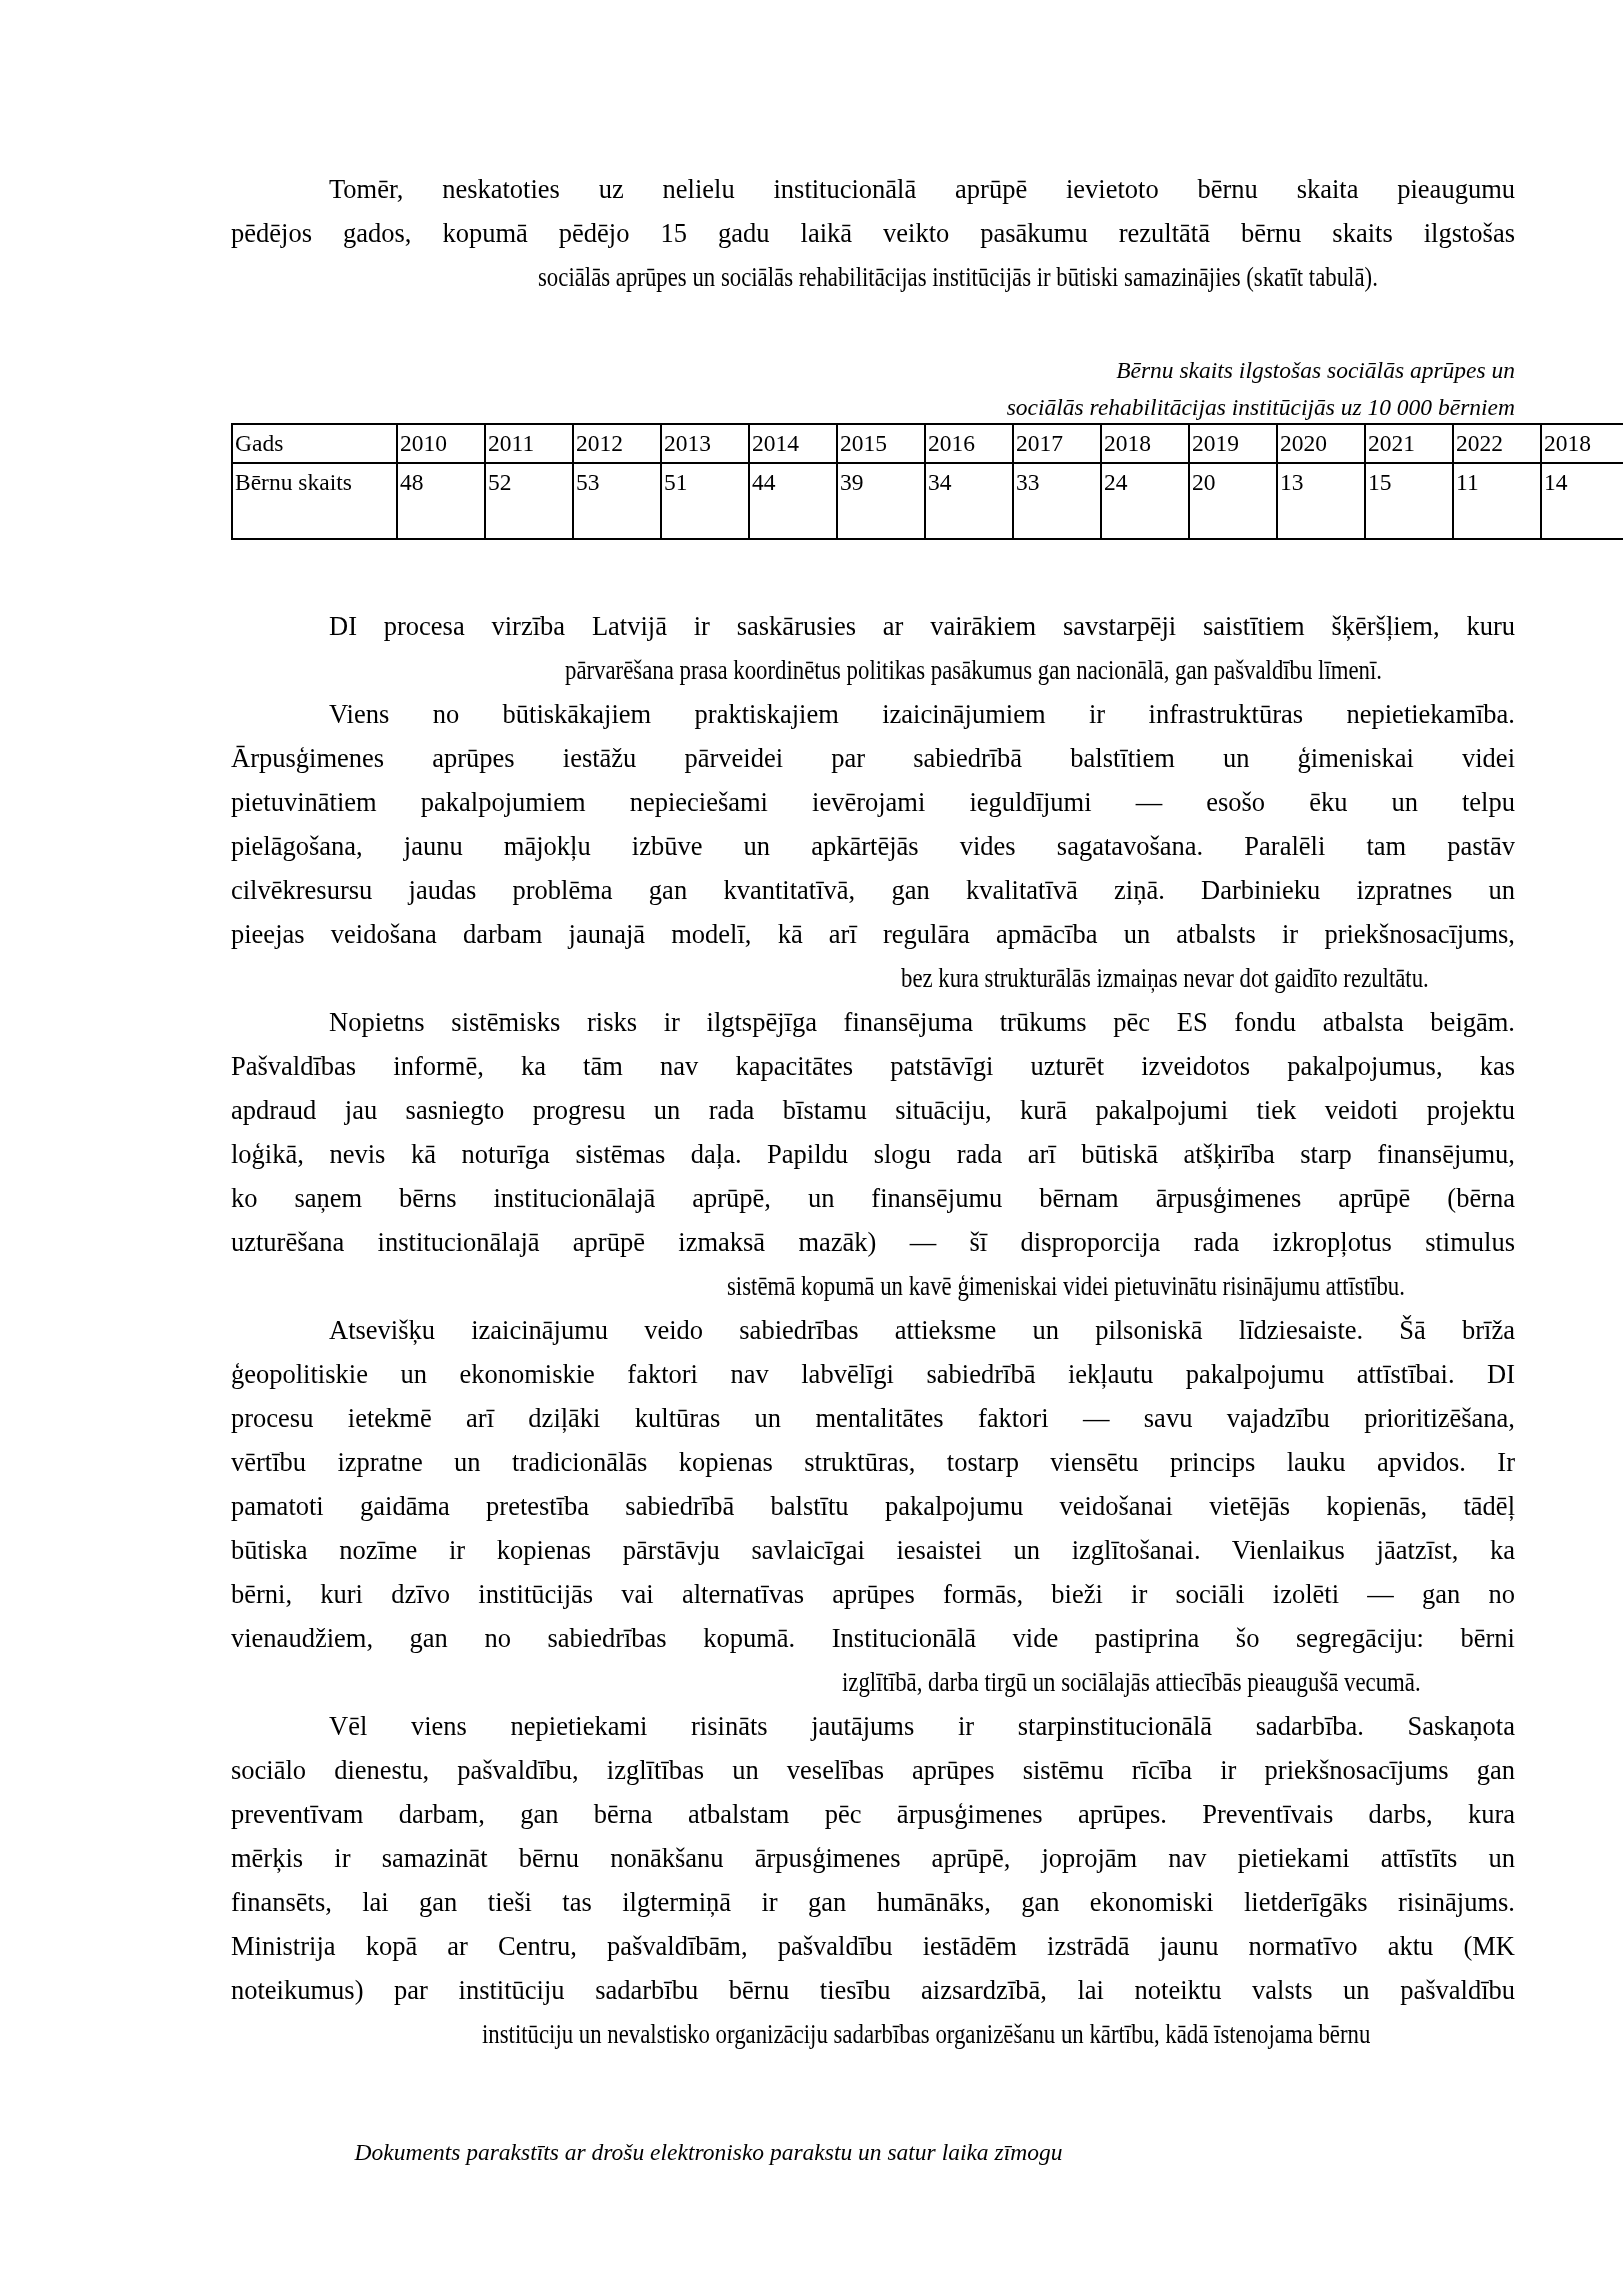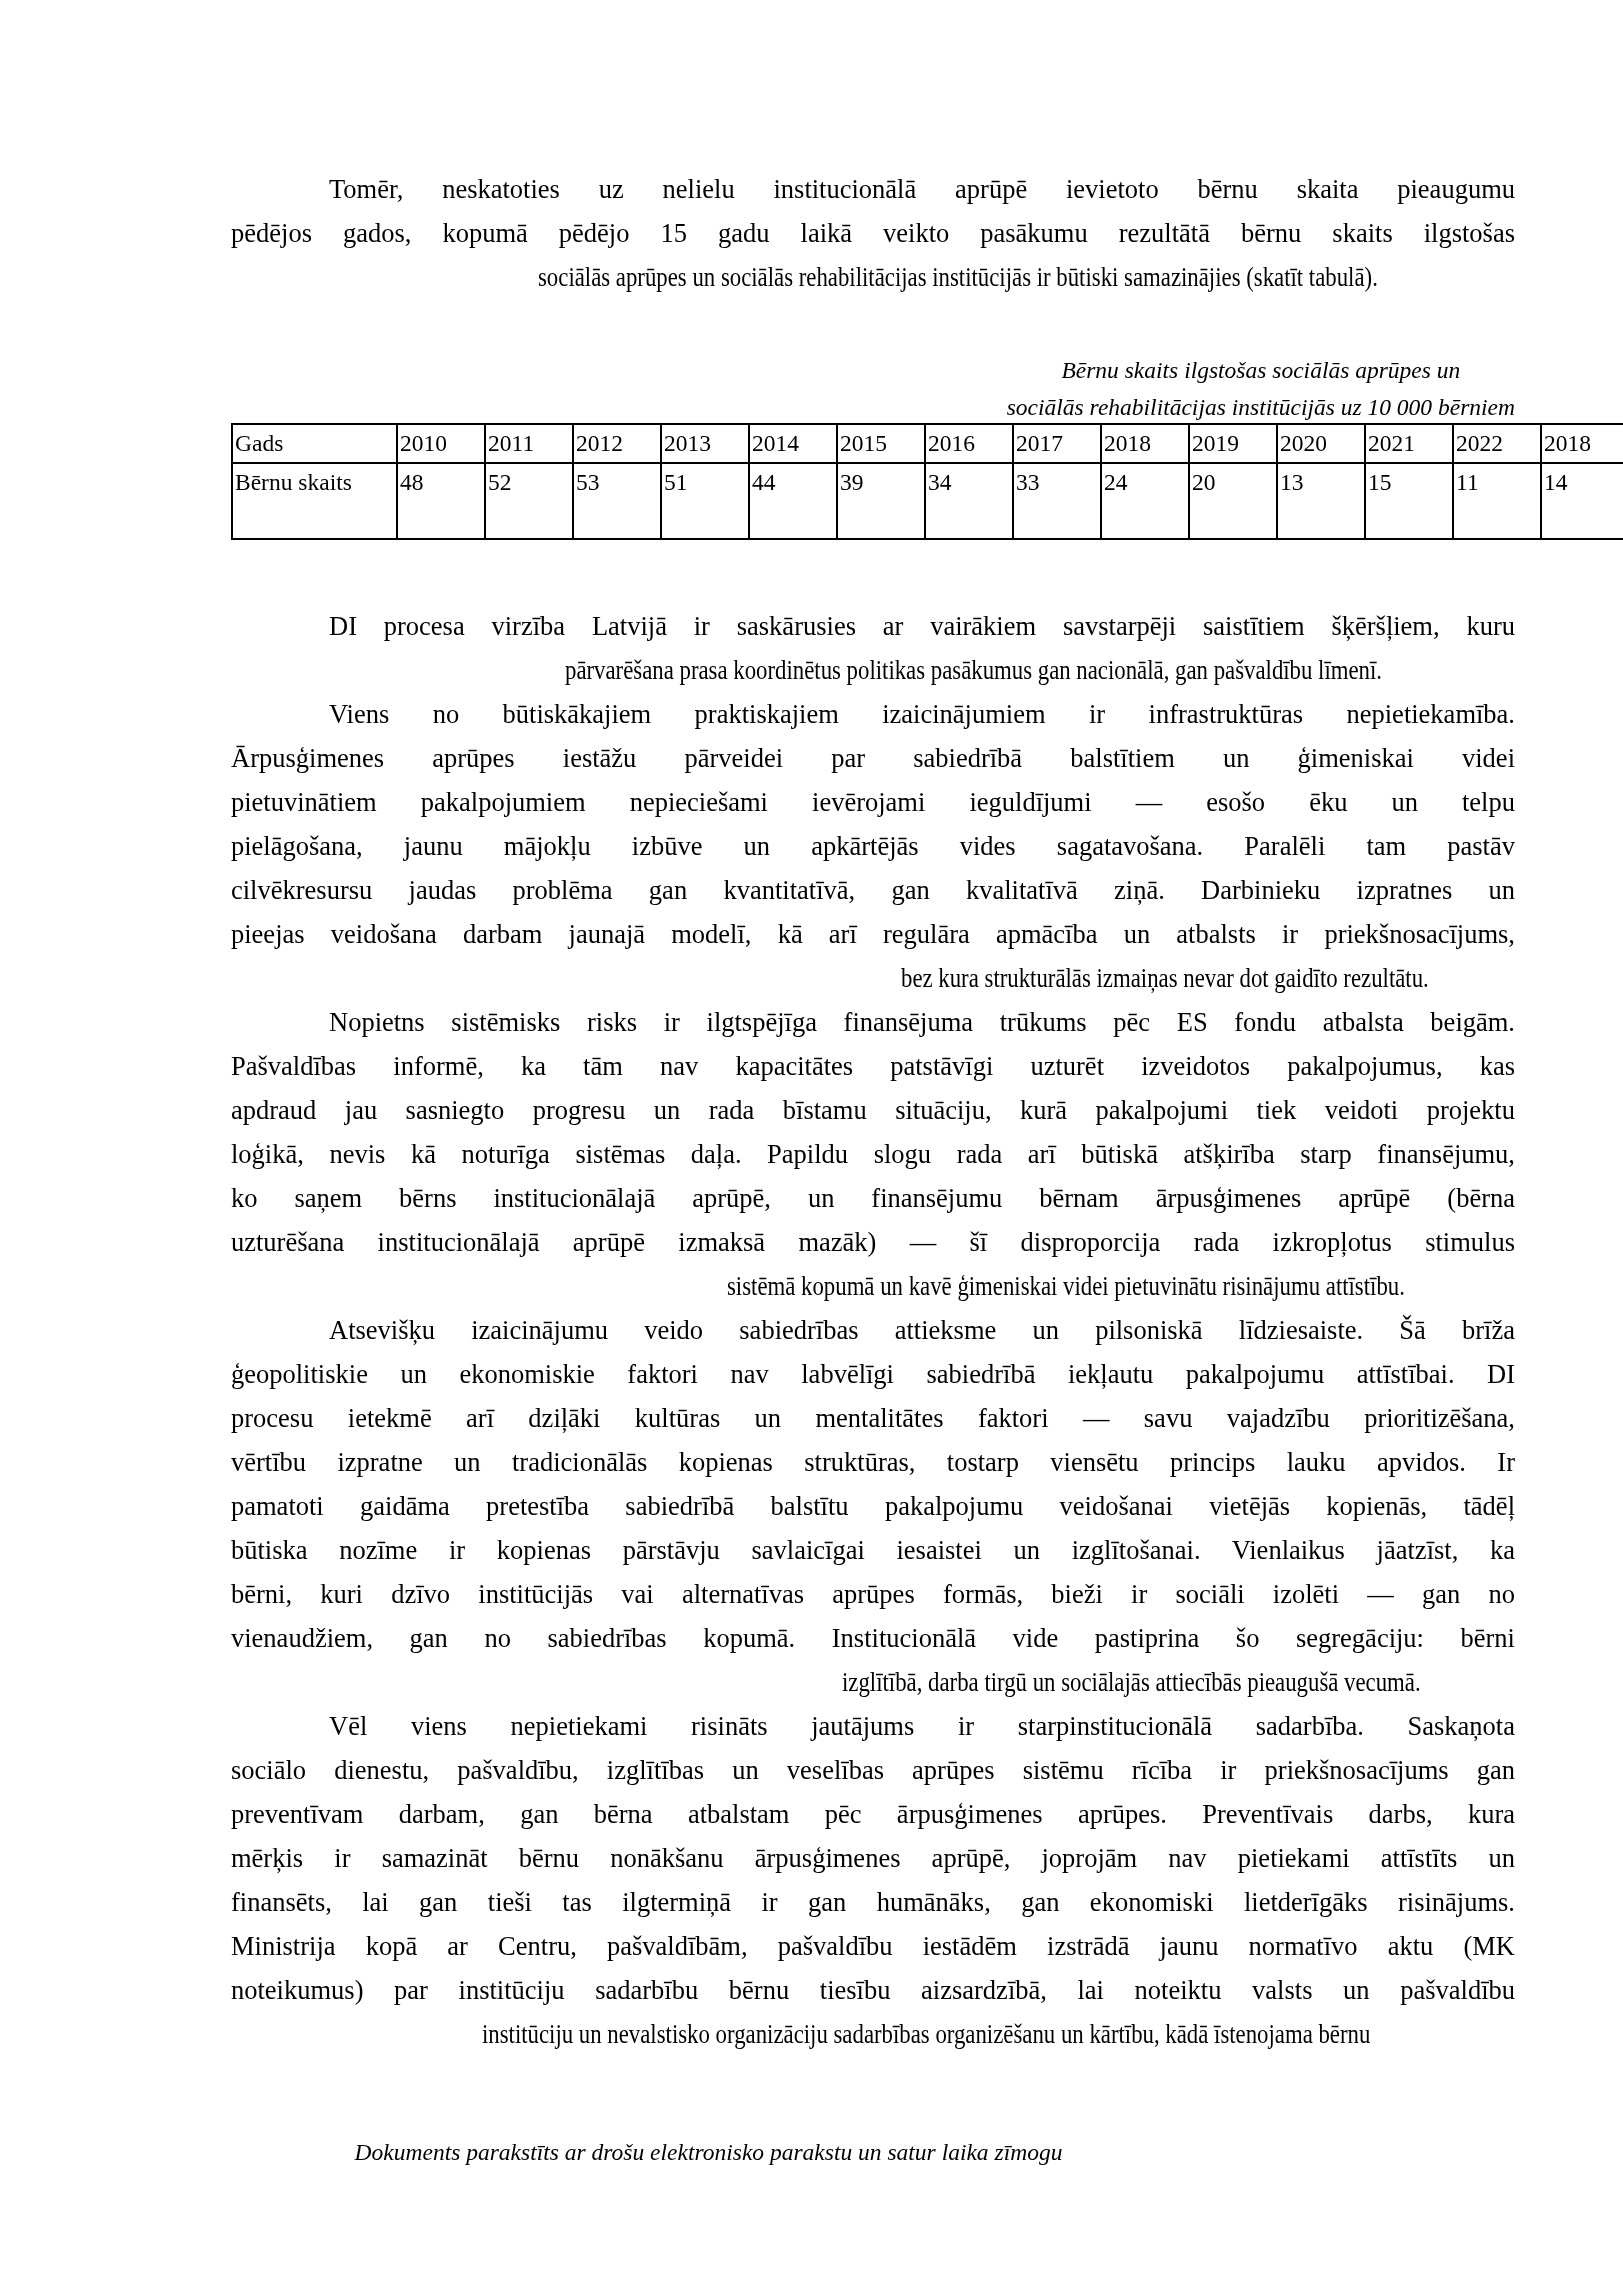--- a/index.html
+++ b/index.html
@@ -9,21 +9,21 @@
 
   .textblock { position: absolute; left: 231px; width: 1284px; }
   .line { display: block; height: 44px; line-height: 44px; font-size: 26.5px;
           white-space: nowrap; overflow: visible; text-align: right; }
   .line .inner { display: inline-block; transform-origin: left center; }
   .line.just { text-align: justify; text-align-last: justify; white-space: normal; overflow: hidden; }
   .line.just .inner { display: block; }
   .line.indent .inner { padding-left: 98px; }
   .line.indent.just .inner { padding-left: 98px; }
 
-  .caption { position: absolute; right: 108px; top: 339px; text-align: center;
+  .caption { position: absolute; right: 108px; top: 339px; text-align: right;
              font-style: italic; font-size: 23.5px; line-height: 37px; }
   .caption div { white-space: nowrap; }
 
   table.data { position: absolute; left: 231px; top: 410px; border-collapse: collapse;
                font-size: 23.5px; table-layout: fixed; width: 1487px; }
   table.data td { border: 2.9px solid #000; padding: 0 0 0 2px; vertical-align: top;
                   white-space: nowrap; overflow: hidden; }
   table.data tr.hdr td { height: 37px; line-height: 37px; }
   table.data tr.val td { height: 74px; line-height: 37px; }
   table.data td.first { width: 161px; }

